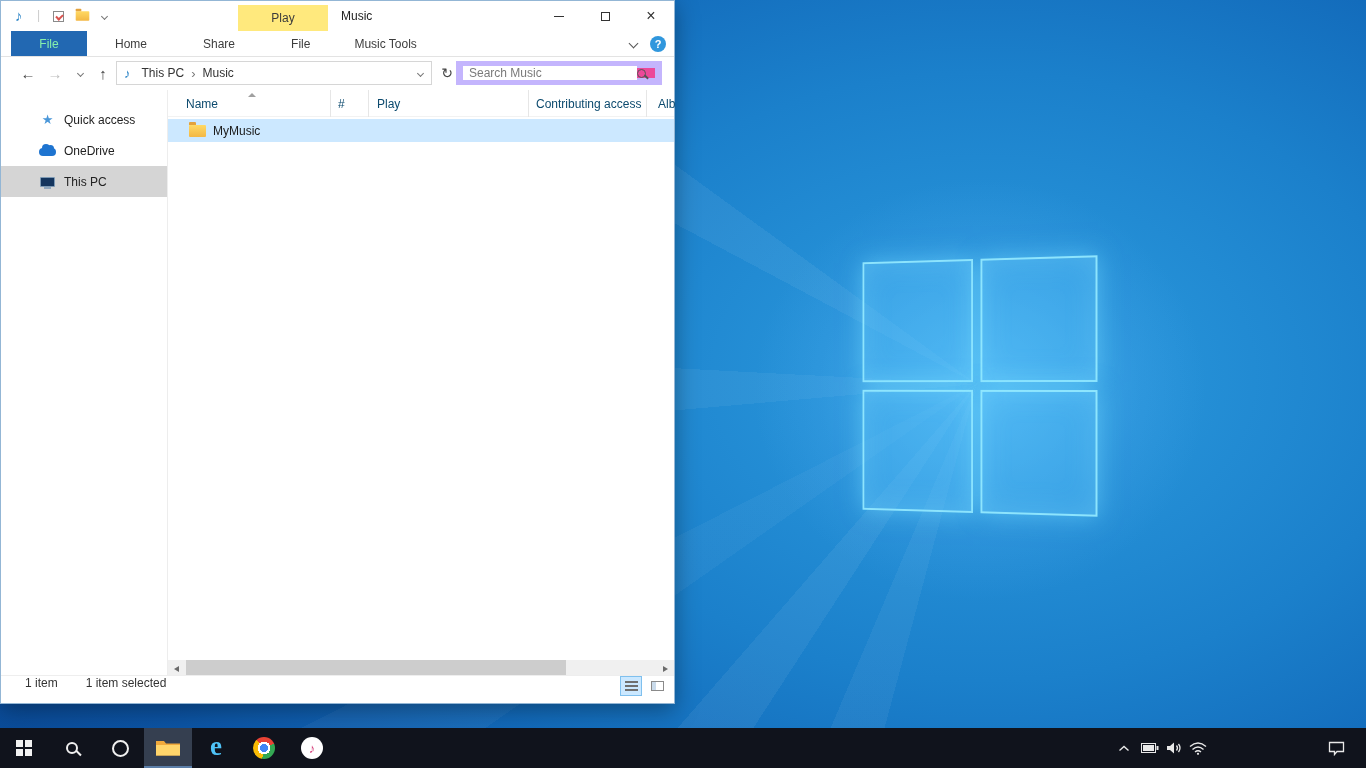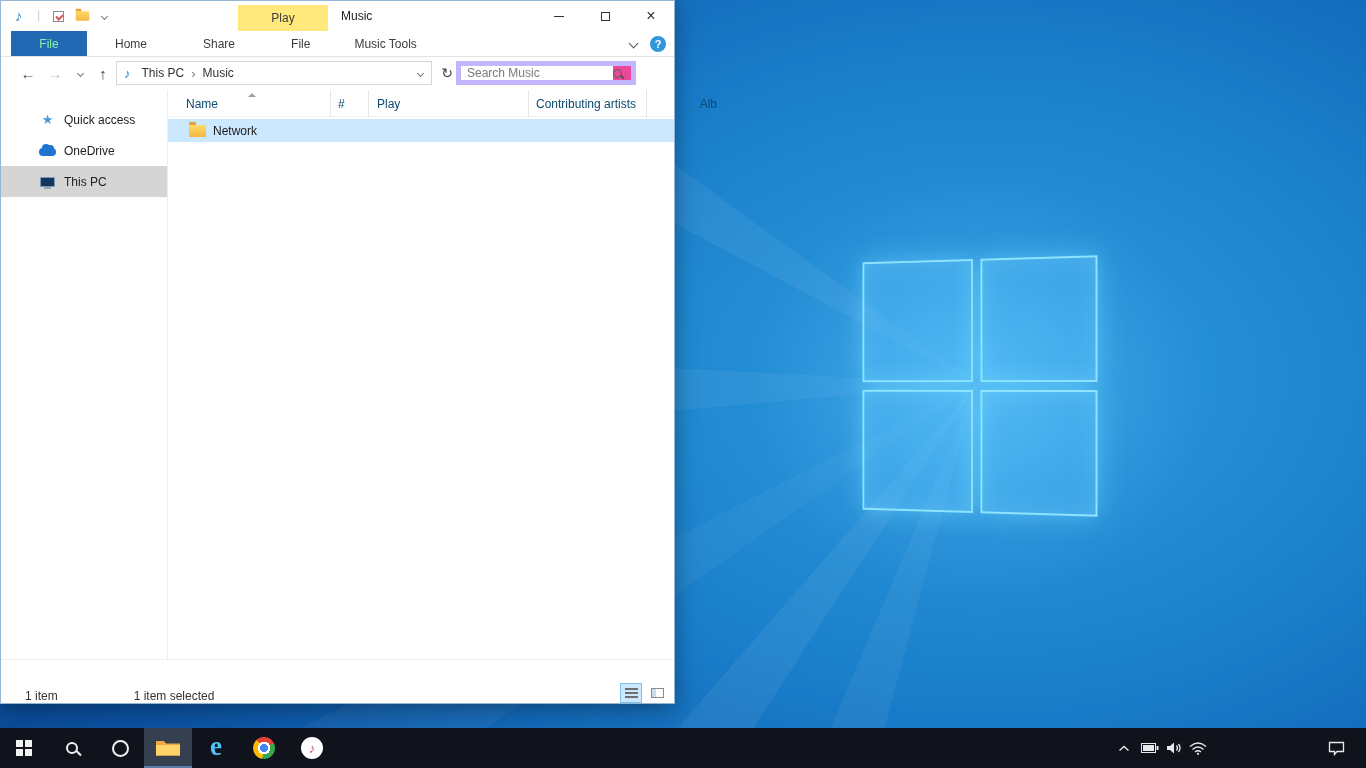--- a/index.html
+++ b/index.html
@@ -60,21 +60,21 @@
   .nav-glyph { position:absolute; top:0; height:33px; display:flex; align-items:center; justify-content:center; font-size:15px; color:#444; }
   .n-back { left:14px; width:26px; } .n-fwd { left:42px; width:24px; color:#bdbdbd; }
   .n-recent { left:70px; width:18px; } .n-up { left:90px; width:24px; }
   .addr-box { position:absolute; left:115px; top:4px; width:316px; height:24px; border:1px solid #d6d6d6; background:#fff;
     display:flex; align-items:center; }
   .addr-note { margin:0 6px 0 7px; color:#2e86c8; font-size:13px; }
   .crumb { padding:0 5px; color:#333; }
   .crumb-sep { color:#777; padding:0 2px; font-size:13px; }
   .addr-drop { margin-left:auto; padding-right:8px; display:flex; align-items:center; }
   .refresh { position:absolute; left:436px; top:4px; width:20px; height:24px; display:flex; align-items:center; justify-content:center; color:#444; font-size:14px; }
-  .search-box { position:absolute; left:455px; top:4px; width:180px; height:24px; border:5px solid #c4b5fd; display:flex; align-items:center; background:#ec4899; }
+  .search-box { position:absolute; left:455px; top:4px; width:206px; height:24px; border:7px solid #c4b5fd; display:flex; align-items:center; background:#ec4899; }
   .search-box input { flex:1; border:none; outline:none; padding:0 6px; font:12px "Liberation Sans",sans-serif; color:#333; min-width:0; }
   .search-box input::placeholder { color:#7a7a7a; }
   .magnifier { position:relative; width:9px; height:9px; border:1.5px solid #555; border-radius:50%; margin-right:9px; flex:0 0 auto; }
   .magnifier::after { content:""; position:absolute; width:5px; height:1.5px; background:#555; transform:rotate(45deg); right:-4px; bottom:-1px; }
 
   .main { position:absolute; top:89px; left:0; right:0; bottom:26px; display:flex; }
   .navpane { width:167px; border-right:1px solid #ededed; padding-top:14px; }
   .nav-item { height:31px; display:flex; align-items:center; padding-left:38px; gap:8px; color:#222; }
   .nav-item.selected { background:#d5d5d5; }
   .nav-ico { width:17px; display:flex; justify-content:center; flex:0 0 auto; }
@@ -86,39 +86,39 @@
   .pc-icon::after { content:""; position:absolute; left:3px; bottom:-3px; width:7px; height:2px; background:#8fa6bd; }
   .pc-icon.net { background:#2f83d6; }
 
   .contentarea { position:relative; flex:1; }
   .colhdr { position:relative; height:27px; border-bottom:1px solid #f2f2f2; }
   .col { position:absolute; top:0; height:27px; display:flex; align-items:center; color:#0c4a6e; border-right:1px solid #e6e6e6; }
   .c-name { left:0; width:163px; padding-left:18px; }
   .c-num { left:163px; width:38px; padding-left:7px; }
   .c-title { left:201px; width:160px; padding-left:8px; }
   .c-artists { left:361px; width:118px; padding-left:7px; }
-  .c-album { left:479px; width:70px; padding-left:11px; border-right:none; overflow:hidden; white-space:nowrap;justify-content:flex-end; }
+  .c-album { left:479px; width:70px; padding-left:11px; border-right:none; overflow:hidden; white-space:nowrap; }
   .caret-up { position:absolute; left:80px; top:3px; width:0; height:0;
     border-left:4px solid transparent; border-right:4px solid transparent; border-bottom:4px solid #a0a0a0; }
 
   .file-row { position:absolute; top:29px; left:0; right:0; height:23px; display:flex; align-items:center; padding-left:21px; gap:7px; }
   .file-row.selected { background:#cce8ff; }
   .file-name { color:#1a1a1a; }
   .folder-icon { width:17px; height:12px; background:linear-gradient(180deg,#ffd964,#f3b744); border-radius:1px; position:relative; flex:0 0 auto; }
   .folder-icon::before { content:""; position:absolute; top:-3px; left:0; width:7px; height:3px; background:#e3a23c; border-radius:1px 1px 0 0; }
   .folder-icon.small { transform:scale(0.8); }
 
   .hscroll { position:absolute; left:0; right:0; bottom:0; height:17px; background:#f0f0f0; }
   .scroll-btn { position:absolute; top:0; width:17px; height:17px; display:flex; align-items:center; justify-content:center; }
   .scroll-btn.left { left:0; } .scroll-btn.right { right:0; }
   .tri-left { width:0; height:0; border-top:3.5px solid transparent; border-bottom:3.5px solid transparent; border-right:5px solid #6b6b6b; }
   .tri-right { width:0; height:0; border-top:3.5px solid transparent; border-bottom:3.5px solid transparent; border-left:5px solid #6b6b6b; }
   .scroll-thumb { position:absolute; left:18px; top:0; width:380px; height:17px; background:#cdcdcd; }
 
-  .statusbar { position:absolute; left:0; right:0; bottom:0; height:44px; border-top:1px solid #eee; background:#fff; display:flex; align-items:flex-end;gap:48px; }
+  .statusbar { position:absolute; left:0; right:0; bottom:0; height:28px; border-top:1px solid #eee; background:#fff; display:flex; align-items:flex-start; }
   .st-count { margin-left:24px; color:#333; }
   .st-sel { margin-left:28px; color:#333; }
   .view-toggles { position:absolute; right:6px; display:flex; gap:4px; }
   .view-btn { width:22px; height:20px; display:flex; align-items:center; justify-content:center; }
   .view-btn.selected { background:#cbe8ff; box-shadow:inset 0 0 0 1px #7fc0ee; }
   .icon-details { width:13px; height:10px; background:repeating-linear-gradient(180deg,#6f6f6f 0 2px,transparent 2px 4px); }
   .icon-thumbs { width:13px; height:10px; border:1px solid #8a8a8a; background:linear-gradient(90deg,#c9daea 0 4px,#fff 4px); }
 
   
   .taskbar { position:absolute; left:0; bottom:0; width:1366px; height:40px; background:#10131c; }
@@ -245,30 +245,30 @@
             <span class="caret-up"></span>
             <span class="col-label">Name</span>
           </div>
           <div class="col c-num">
               <span class="col-label">#</span>
             </div>
           <div class="col c-title">
               <span class="col-label">Play</span>
             </div>
           <div class="col c-artists">
-              <span class="col-label">Contributing artists</span>
+              <span class="col-label">Contributing access</span>
             </div>
           <div class="col c-album">
               <span class="col-label">Alb</span>
             </div>
         </div>
 
         <div class="file-row selected">
           <span class="folder-icon"></span>
-          <span class="file-name">Network</span>
+          <span class="file-name">MyMusic</span>
         </div>
 
         <div class="hscroll">
           <div class="scroll-btn left">
               <span class="tri-left"></span>
             </div>
           <div class="scroll-thumb"></div>
           <div class="scroll-btn right">
               <span class="tri-right"></span>
             </div>

